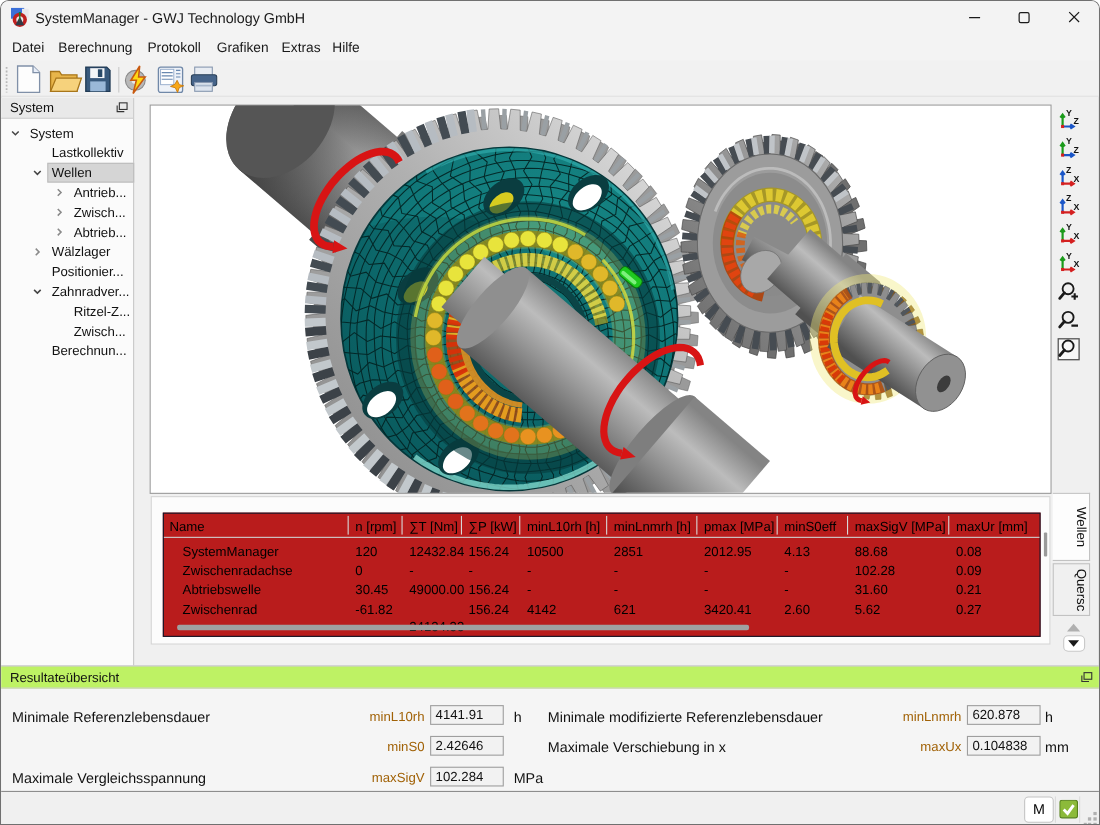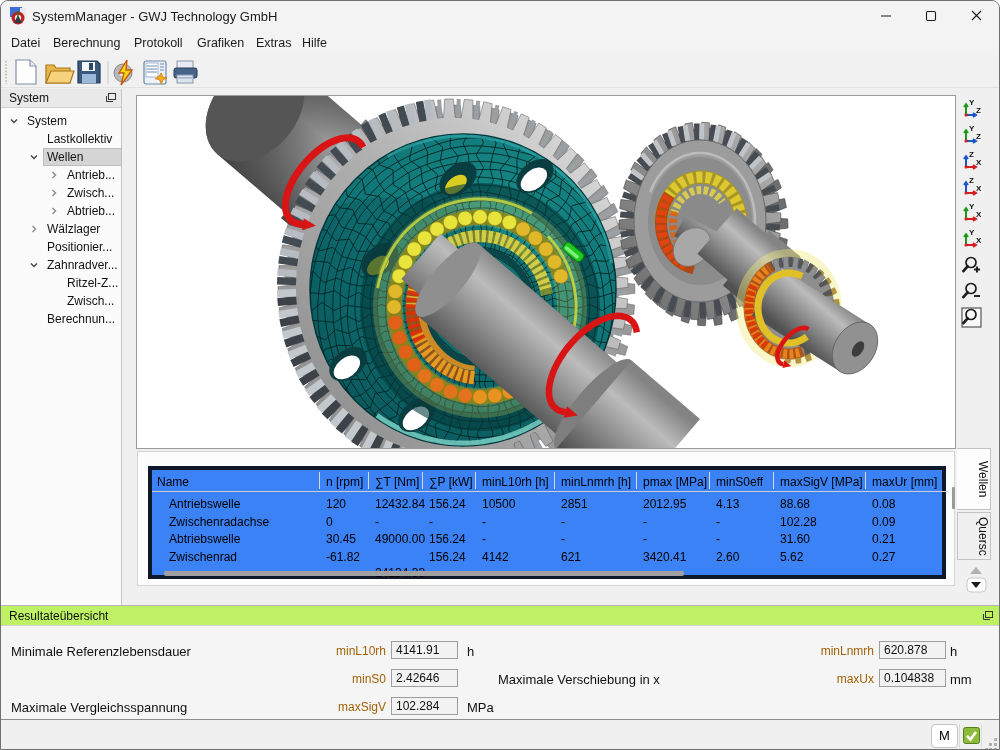--- a/index.html
+++ b/index.html
@@ -12,21 +12,21 @@
 #toolbar { left:0; top:54px; width:100%; height:33px; background:#f1f1f1; border-bottom:1px solid #e2e2e2; }
 #leftpanel { left:0; top:88px; width:121px; height:516px; background:#fbfbfb; border-right:1px solid #c6c6c6; }
 #lp-head { left:0; top:0; width:120px; height:19px; background:#e9e9e9; border-bottom:1px solid #d0d0d0; }
 #lp-head span { position:absolute; left:8px; top:2px; font-size:12px; color:#111; }
 .trow { position:absolute; left:0; width:121px; height:18px; font-size:12px; color:#111; }
 .trow span { position:absolute; top:1px; }
 #viewport { left:135px; top:94px; width:820px; height:354px; background:#fff; border:1px solid #9a9a9a; }
 #rtools { left:956px; top:98px; width:40px; height:240px; }
 .ricon { position:absolute; left:4px; width:22px; height:22px; }
 #tablepanel { left:136px; top:450px; width:818px; height:135px; background:#fcfcfc; border:1px solid #d4d4d4; }
-#tbox { position:absolute; left:10px; top:14px; width:798px; height:113px; background:#3b82f6; border:4px solid #0f172a; }
+#tbox { position:absolute; left:10px; top:14px; width:798px; height:113px; background:#b91c1c; border:1px solid #0f172a; }
 .th { position:absolute; top:5px; font-size:12px; color:#000; }
 .td { position:absolute; font-size:12px; color:#000; }
 .hsep { position:absolute; top:2px; width:1px; height:17px; background:#d8d8d8; }
 #hscroll { position:absolute; left:12px; top:101px; width:520px; height:5px; background:#a0a0a0; border-radius:2px; }
 #vtabs { left:956px; top:447px; width:44px; height:150px; }
 .vtab { position:absolute; left:0; width:34px; font-size:12px; color:#111;
   writing-mode:vertical-rl; text-align:center; border:1px solid #c2c2c2; }
 #results { left:0; top:604px; width:1000px; height:114px; background:#f5f5f5; border-top:1px solid #b4b4b4; }
 #res-head { position:absolute; left:0; top:0; width:1000px; height:20px; background:#bef264; border-bottom:1px solid #d0d0d0; }
 #res-head span { position:absolute; left:8px; top:3px; font-size:12px; color:#111; }
@@ -430,21 +430,21 @@
         <div class="hsep" style="left:402px"></div>
         <span class="th" style="left:491px">pmax [MPa]</span>
         <div class="hsep" style="left:484px"></div>
         <span class="th" style="left:564px">minS0eff</span>
         <div class="hsep" style="left:557px"></div>
         <span class="th" style="left:628px">maxSigV [MPa]</span>
         <div class="hsep" style="left:621px"></div>
         <span class="th" style="left:720px">maxUr [mm]</span>
         <div class="hsep" style="left:713px"></div>
         <div class="abs" style="left:0;top:21px;width:796px;height:1px;background:#d0d0d0"></div>
-        <span class="td" style="left:17px;top:27.0px">Antriebswelle</span>
+        <span class="td" style="left:17px;top:27.0px">SystemManager</span>
         <span class="td" style="left:174px;top:27.0px">120</span>
         <span class="td" style="left:223px;top:27.0px">12432.84</span>
         <span class="td" style="left:277px;top:27.0px">156.24</span>
         <span class="td" style="left:330px;top:27.0px">10500</span>
         <span class="td" style="left:409px;top:27.0px">2851</span>
         <span class="td" style="left:491px;top:27.0px">2012.95</span>
         <span class="td" style="left:564px;top:27.0px">4.13</span>
         <span class="td" style="left:628px;top:27.0px">88.68</span>
         <span class="td" style="left:720px;top:27.0px">0.08</span>
         <span class="td" style="left:17px;top:44.5px">Zwischenradachse</span>
@@ -495,20 +495,21 @@
         <span>Resultateübersicht</span>
         <svg class="abs" style="left:981px;top:4px" width="12" height="12">
           <rect x="3.5" y="1.5" width="7" height="6" fill="none" stroke="#333" stroke-width="1"></rect>
           <path d="M1.5,4 L1.5,9.5 L8,9.5" stroke="#333" stroke-width="1" fill="none"></path>
         </svg>
       </div>
       <span class="rlabel" style="left:10px;top:38px">Minimale Referenzlebensdauer</span>
       <span class="rname" style="left:285px;top:38px;width:100px">minL10rh</span>
       <div class="rbox" style="left:390px;top:35px">4141.91</div>
       <span class="rlabel" style="left:466px;top:38px">h</span>
+      <span class="rlabel" style="left:497px;top:38px">Minimale modifizierte Referenzlebensdauer</span>
       <span class="rname" style="left:773px;top:38px;width:100px">minLnmrh</span>
       <div class="rbox" style="left:878px;top:35px">620.878</div>
       <span class="rlabel" style="left:949px;top:38px">h</span>
       <span class="rname" style="left:285px;top:66px;width:100px">minS0</span>
       <div class="rbox" style="left:390px;top:63px">2.42646</div>
       <span class="rlabel" style="left:497px;top:66px">Maximale Verschiebung in x</span>
       <span class="rname" style="left:773px;top:66px;width:100px">maxUx</span>
       <div class="rbox" style="left:878px;top:63px">0.104838</div>
       <span class="rlabel" style="left:949px;top:66px">mm</span>
       <span class="rlabel" style="left:10px;top:94px">Maximale Vergleichsspannung</span>

